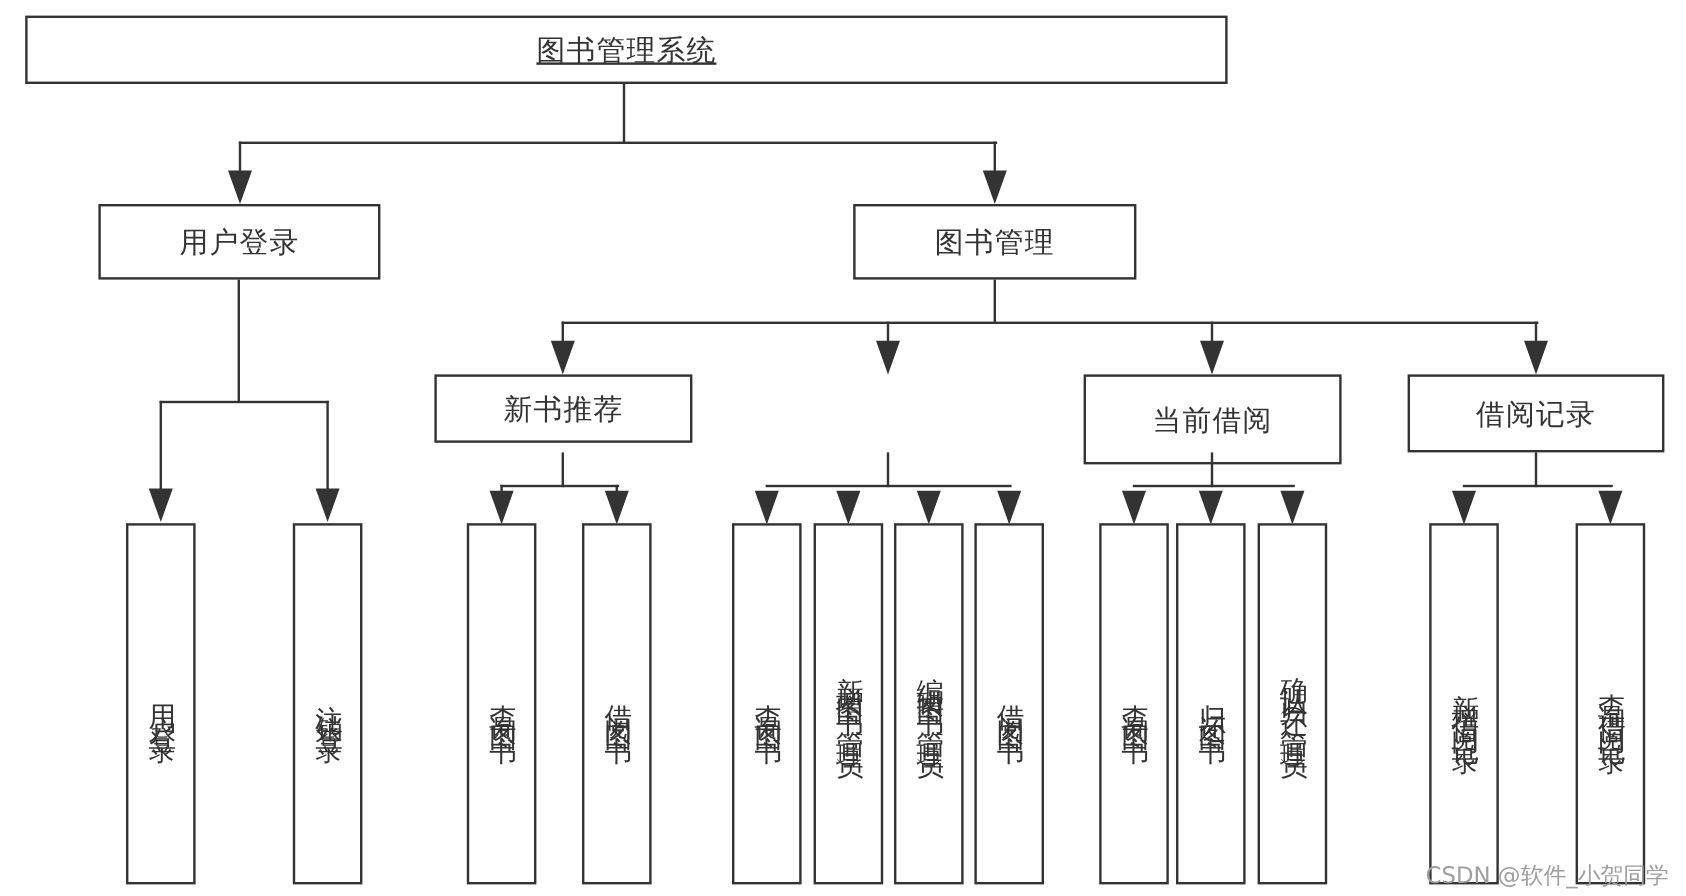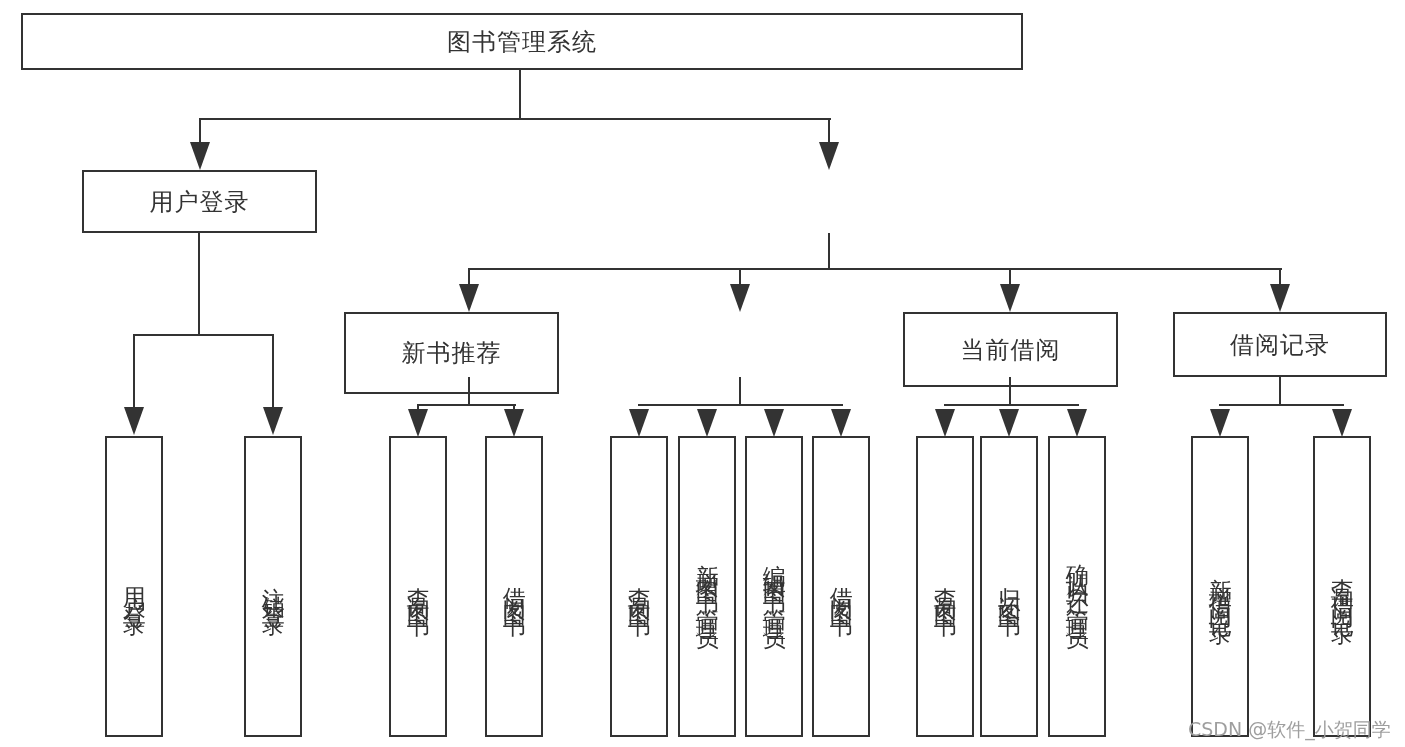--- a/index.html
+++ b/index.html
@@ -46,50 +46,51 @@
     color:#9e9e9e;
     white-space:nowrap;
     z-index:5;
   }
 </style>
 </head>
 <body>
 
 <div id="canvas">
 
-  <div class="box" style="left:21px;top:13px;width:1002px;height:57px;">图书管理系统</div>
+  <div class="box" style="left:21px;top:13px;width:1002px;height:57px;text-decoration:underline;">图书管理系统</div>
 
   <div class="vline" style="left:519px;top:70px;height:50px;"></div>
   <div class="hline" style="left:199px;top:118px;width:632px;"></div>
   <div class="vline" style="left:199px;top:118px;height:30px;"></div>
   <div class="vline" style="left:828px;top:118px;height:30px;"></div>
   <div class="arr" style="left:190px;top:142px;"></div>
   <div class="arr" style="left:819px;top:142px;"></div>
 
   <div class="box" style="left:82px;top:170px;width:235px;height:63px;">用户登录</div>
+  <div class="box" style="left:711px;top:170px;width:236px;height:63px;">图书管理</div>
 
   <div class="vline" style="left:198px;top:233px;height:102px;"></div>
   <div class="hline" style="left:133px;top:334px;width:141px;"></div>
   <div class="vline" style="left:133px;top:334px;height:78px;"></div>
   <div class="vline" style="left:272px;top:334px;height:78px;"></div>
   <div class="arr" style="left:124px;top:407px;"></div>
   <div class="arr" style="left:263px;top:407px;"></div>
 
   <div class="vline" style="left:828px;top:233px;height:37px;"></div>
   <div class="hline" style="left:468px;top:268px;width:814px;"></div>
   <div class="vline" style="left:468px;top:268px;height:20px;"></div>
   <div class="vline" style="left:739px;top:268px;height:20px;"></div>
   <div class="vline" style="left:1009px;top:268px;height:20px;"></div>
   <div class="vline" style="left:1279px;top:268px;height:20px;"></div>
   <div class="arr" style="left:459px;top:284px;"></div>
   <div class="arr" style="left:730px;top:284px;"></div>
   <div class="arr" style="left:1000px;top:284px;"></div>
   <div class="arr" style="left:1270px;top:284px;"></div>
 
-  <div class="box" style="left:344px;top:312px;width:215px;height:82px;">新书推荐</div>
+  <div class="box" style="left:362px;top:312px;width:215px;height:57px;">新书推荐</div>
   <div class="box" style="left:903px;top:312px;width:215px;height:75px;">当前借阅</div>
   <div class="box" style="left:1173px;top:312px;width:214px;height:65px;">借阅记录</div>
 
   <div class="vline" style="left:468px;top:377px;height:29px;"></div>
   <div class="hline" style="left:417px;top:404px;width:99px;"></div>
   <div class="vline" style="left:417px;top:404px;height:8px;"></div>
   <div class="vline" style="left:513px;top:404px;height:8px;"></div>
   <div class="arr" style="left:408px;top:409px;"></div>
   <div class="arr" style="left:504px;top:409px;"></div>
 

